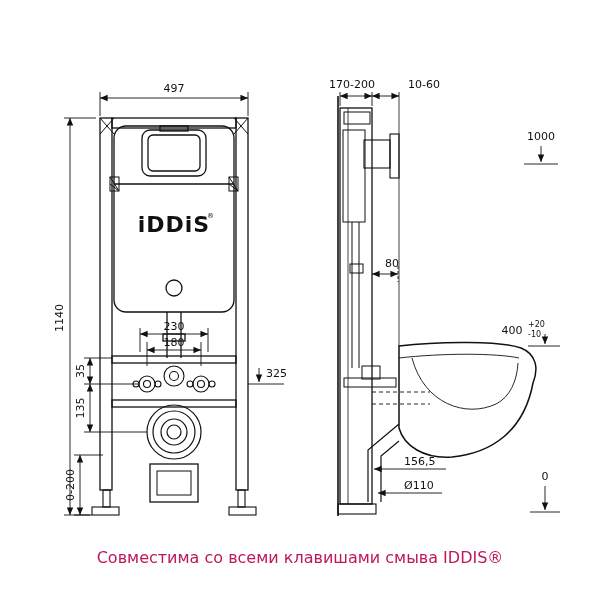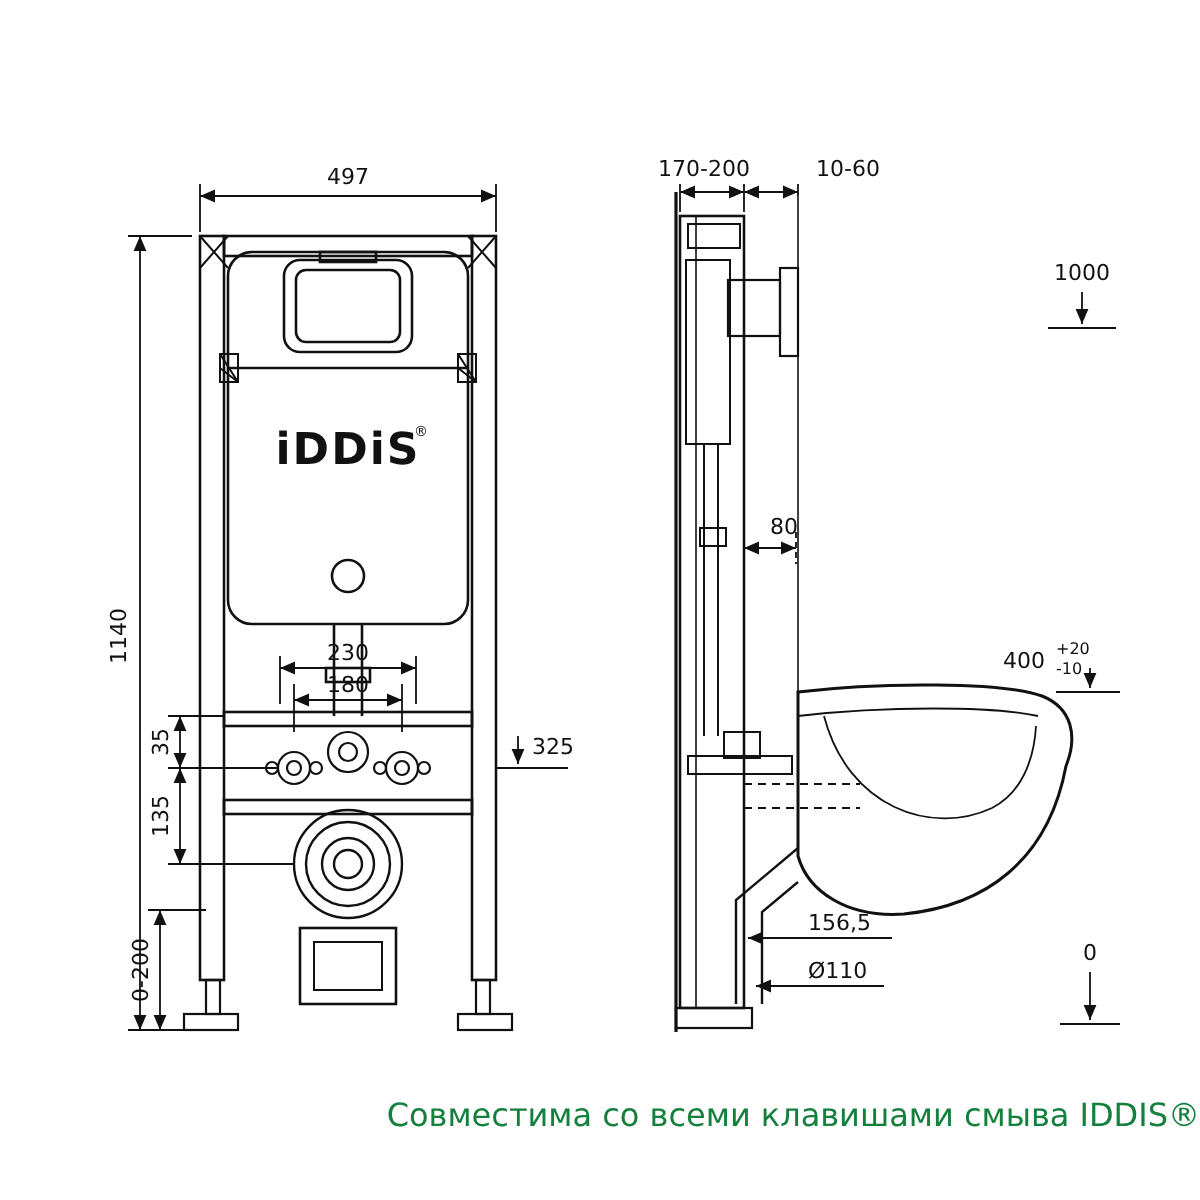--- a/index.html
+++ b/index.html
@@ -16,23 +16,23 @@
     fill:#111;
     stroke:none;
   }
   .dim-label{font-size:11px;}
   .dim-label-sm{font-size:8px;}
   .logo-text{font-size:22px;font-weight:bold;letter-spacing:1px;}
   .logo-mark{font-size:7px;}
   .caption{
     position:absolute;
     left:0;right:0;top:548px;
-    text-align:right;
+    text-align:center;
     font-size:16px;
-    color:#15803d;
+    color:#be185d;
   }
 </style>
 </head>
 <body>
 
 <div class="canvas">
 <svg width="600" height="600" viewBox="0 0 600 600">
   <defs>
     <marker id="arr" viewBox="0 0 8 8" refX="7.5" refY="4" markerWidth="9" markerHeight="9" orient="auto-start-reverse">
       <path d="M0,0.8 L7.5,4 L0,7.2 Z" fill="#111"></path>

